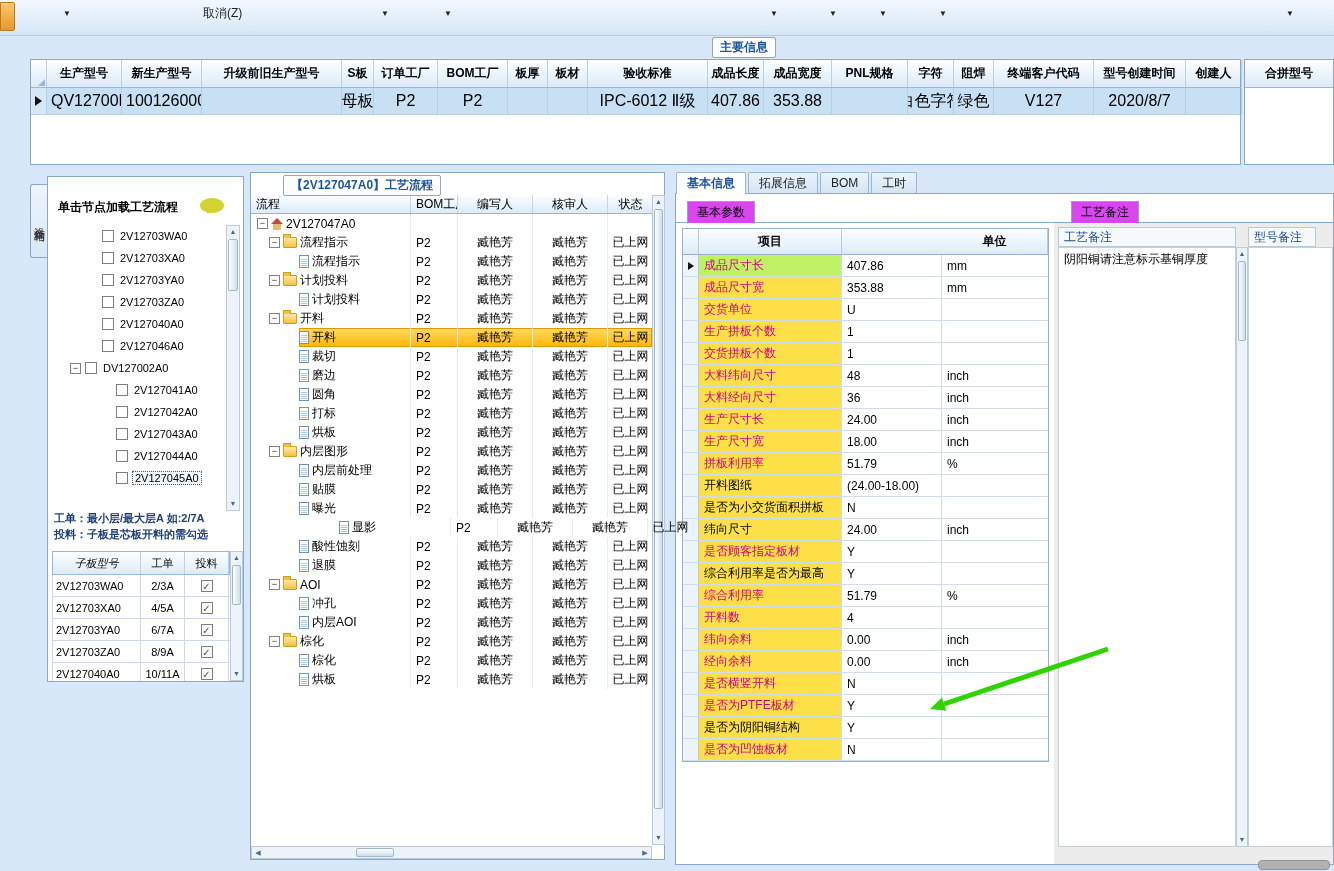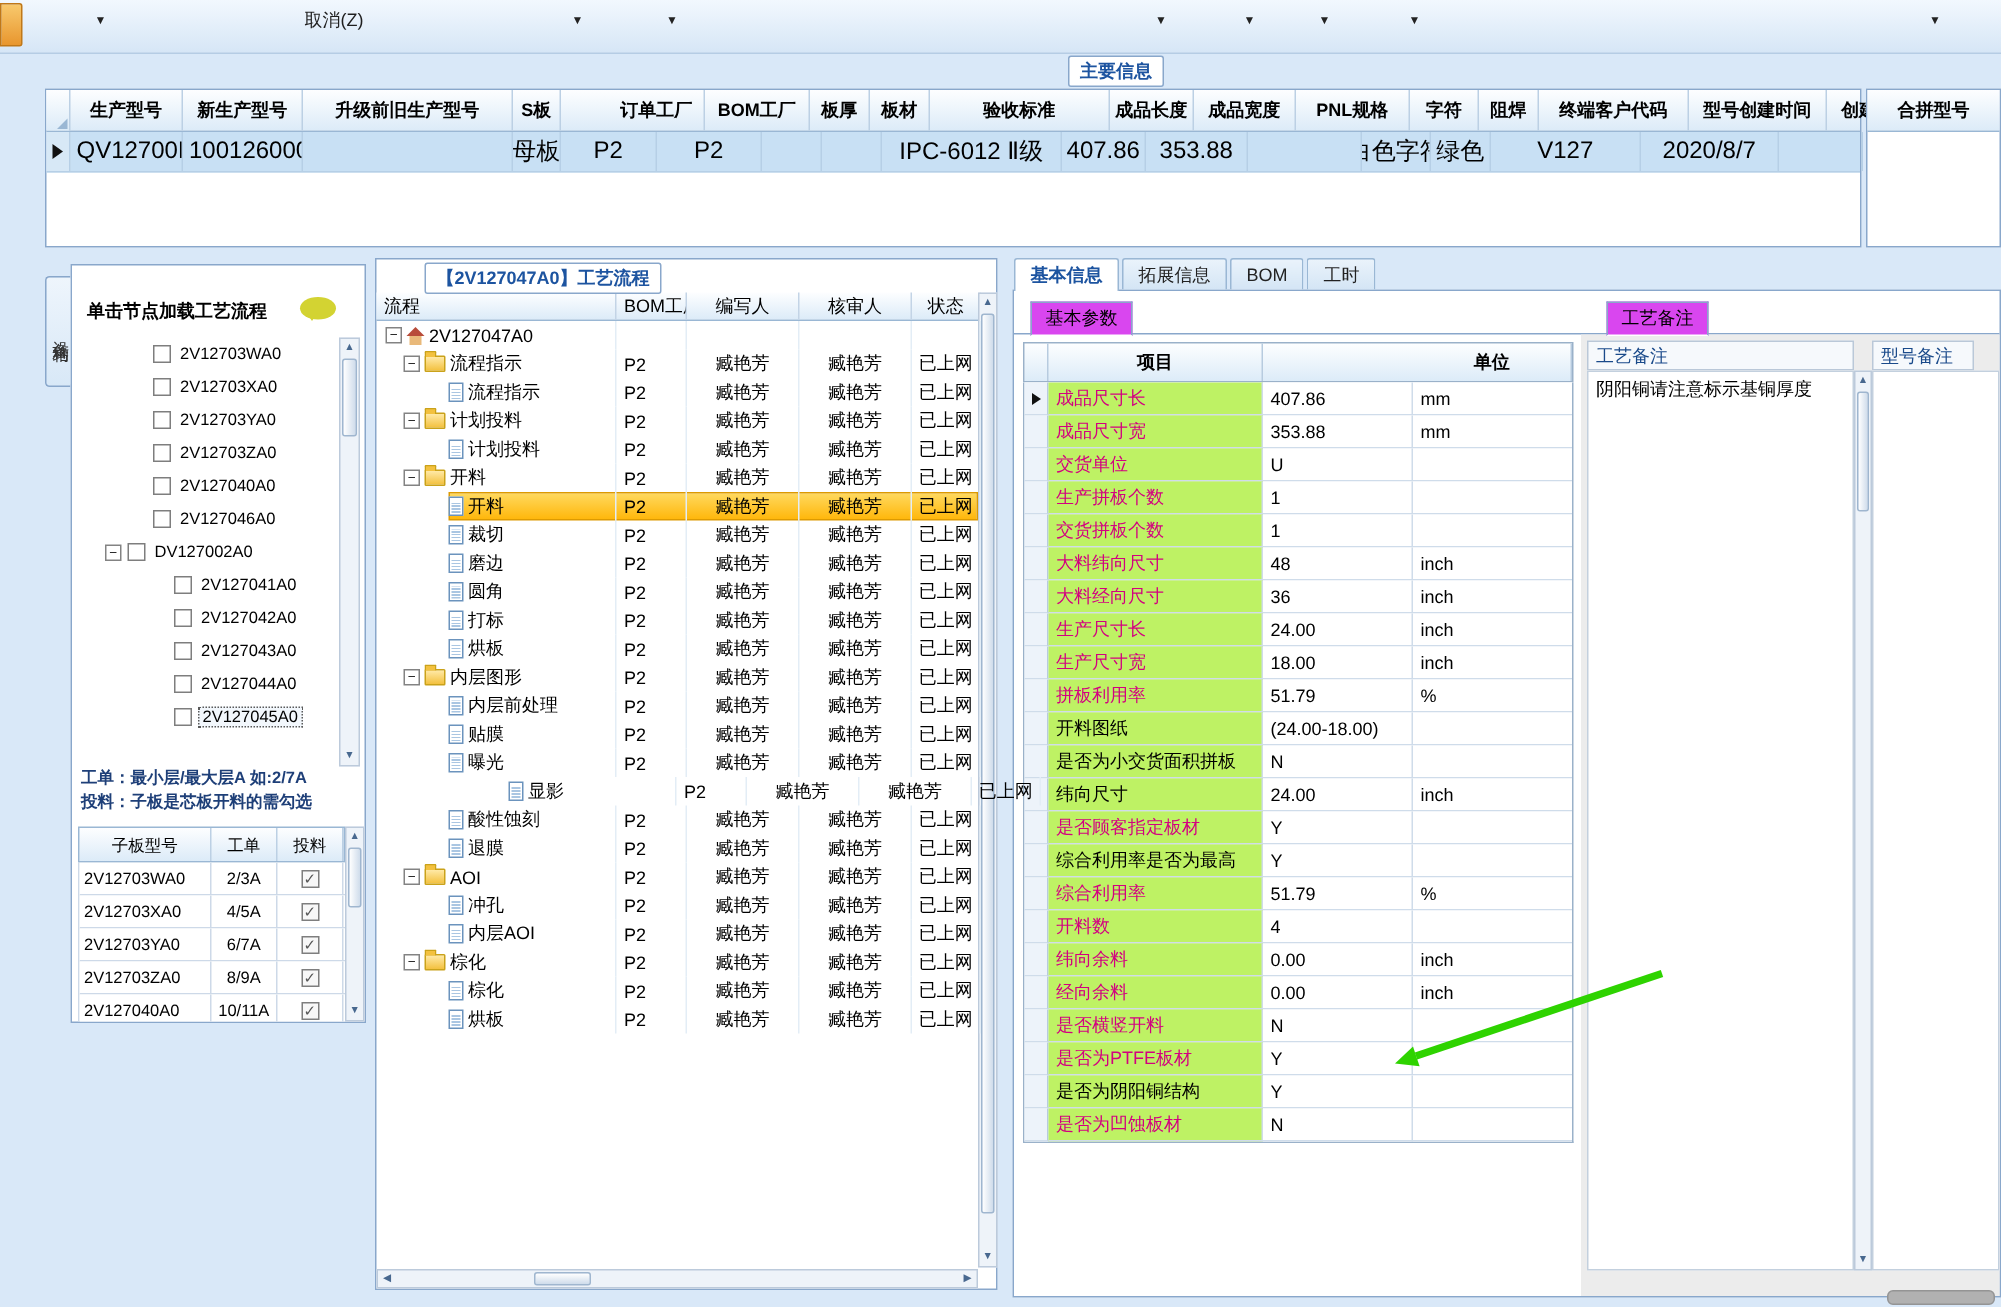--- a/index.html
+++ b/index.html
@@ -74,21 +74,21 @@
 .dtab{height:21px;padding:0 10px;display:flex;align-items:center;font-size:12px;border:1px solid #9ab7d4;border-bottom:none;background:linear-gradient(#eaf3fb,#d4e5f5);margin-right:2px;color:#222;border-radius:2px 2px 0 0;white-space:nowrap;cursor:default}
 .dtab.active{background:#fff;color:#1d54a0;font-weight:bold;height:22px}
 .subtab{position:absolute;z-index:3;background:#d946ef;border:1px solid #89a7cb;border-bottom:1px solid #fff;padding:2px 9px;font-weight:normal;font-size:12px;white-space:nowrap}
 .subtab-line{position:absolute;height:1px;background:#89a7cb}
 .notes-bg{position:absolute;background:#ececec}
 .param-head{position:absolute;display:flex;height:27px;border:1px solid #9ab1c9;background:linear-gradient(#fdfeff,#dcebf8)}
 .qh{border-right:1px solid #b7cbdf;display:flex;align-items:center;justify-content:center;font-weight:bold;font-size:12px;flex:none;height:100%}
 .param-rows{position:absolute;border-left:1px solid #9ab1c9;border-right:1px solid #9ab1c9;border-bottom:1px solid #9ab1c9;background:#fff}
 .qrow{display:flex;height:22px}
 .qind{width:16px;border-right:1px solid #b7cbdf;border-bottom:1px solid #cfdcea;background:#edf3fa;flex:none;display:flex;align-items:center;justify-content:center}
-.qitem{width:143px;border-right:1px solid #cfdcea;border-bottom:1px solid #cfdcea;background:#bef264;display:flex;align-items:center;padding-left:5px;font-size:12px;flex:none;white-space:nowrap;overflow:hidden}
+.qitem{width:143px;border-right:1px solid #cfdcea;border-bottom:1px solid #cfdcea;background:#fde047;display:flex;align-items:center;padding-left:5px;font-size:12px;flex:none;white-space:nowrap;overflow:hidden}
 .qitem.pink{color:#d30080}
 .qitem.selected{background:#bef264}
 .qval{width:100px;border-right:1px solid #cfdcea;border-bottom:1px solid #cfdcea;display:flex;align-items:center;padding-left:5px;font-size:12px;flex:none;background:#fff}
 .qunit{width:106px;border-bottom:1px solid #cfdcea;display:flex;align-items:center;padding-left:5px;font-size:12px;flex:none;background:#fff}
 .tri-small{width:0;height:0;border-top:4px solid transparent;border-bottom:4px solid transparent;border-left:6px solid #111}
 .nheader{position:absolute;height:20px;background:#f6f9fc;border:1px solid #bac8d8;display:flex;align-items:center;padding-left:5px;font-size:12px;color:#1a4a8a;white-space:nowrap;overflow:hidden}
 .ncontent{position:absolute;background:#fff;border:1px solid #c3d0de;font-size:12px;padding:3px 5px;overflow:hidden}
 .win-thumb{position:absolute;left:1258px;top:860px;width:72px;height:10px;background:#b1b1b1;border:1px solid #949494;border-radius:4px}
 </style>
 </head>
@@ -110,21 +110,21 @@
 <div class="title-tab" style="left:712px;top:37px">主要信息</div>
 <div class="panel" style="left:30px;top:59px;width:1211px;height:106px">
   <div class="mi-header" id="mi-header">
     <div class="mi-ind">
         <span class="corner-tri"></span>
       </div>
   <div class="mi-h" style="width: 75px;">生产型号</div>
       <div class="mi-h" style="width: 80px;">新生产型号</div>
       <div class="mi-h" style="width: 140px;">升级前旧生产型号</div>
       <div class="mi-h" style="width: 32px;">S板</div>
-      <div class="mi-h" style="width: 64px; margin-left: 32px;">订单工厂</div>
+      <div class="mi-h" style="width: 64px;">订单工厂</div>
       <div class="mi-h" style="width: 70px;">BOM工厂</div>
       <div class="mi-h" style="width: 40px;">板厚</div>
       <div class="mi-h" style="width: 40px;">板材</div>
       <div class="mi-h" style="width: 120px;">验收标准</div>
       <div class="mi-h" style="width: 56px;">成品长度</div>
       <div class="mi-h" style="width: 68px;">成品宽度</div>
       <div class="mi-h" style="width: 76px;">PNL规格</div>
       <div class="mi-h" style="width: 46px;">字符</div>
       <div class="mi-h" style="width: 40px;">阻焊</div>
       <div class="mi-h" style="width: 100px;">终端客户代码</div>
@@ -216,21 +216,21 @@
       </div>
     </div>
   <div class="scroll" style="left:178px;top:48px;width:14px;height:286px">
     <span class="sarrow top">▲</span>
     <div class="sthumb" style="top:13px;height:52px"></div>
     <span class="sarrow bot">▼</span>
   </div>
   <div class="note-line" style="top:334px">工单：最小层/最大层A 如:2/7A</div>
   <div class="note-line" style="top:350px">投料：子板是芯板开料的需勾选</div>
   <div class="sub-head" id="sub-head">
-      <div class="sh" style="width: 88px;">子板型号</div>
+      <div class="sh" style="width: 88px; font-style: italic;">子板型号</div>
       <div class="sh" style="width: 44px;">工单</div>
       <div class="sh" style="width: 44px;">投料</div>
     </div>
   <div class="sub-rows" id="sub-rows">
       <div class="sub-row">
         <div class="sc" style="width: 88px; padding-left: 3px;">2V12703WA0</div>
         <div class="sc cen" style="width: 44px;">2/3A</div>
         <div class="sc cen" style="width: 44px;">
           <span class="cb checked">✓</span>
         </div>

